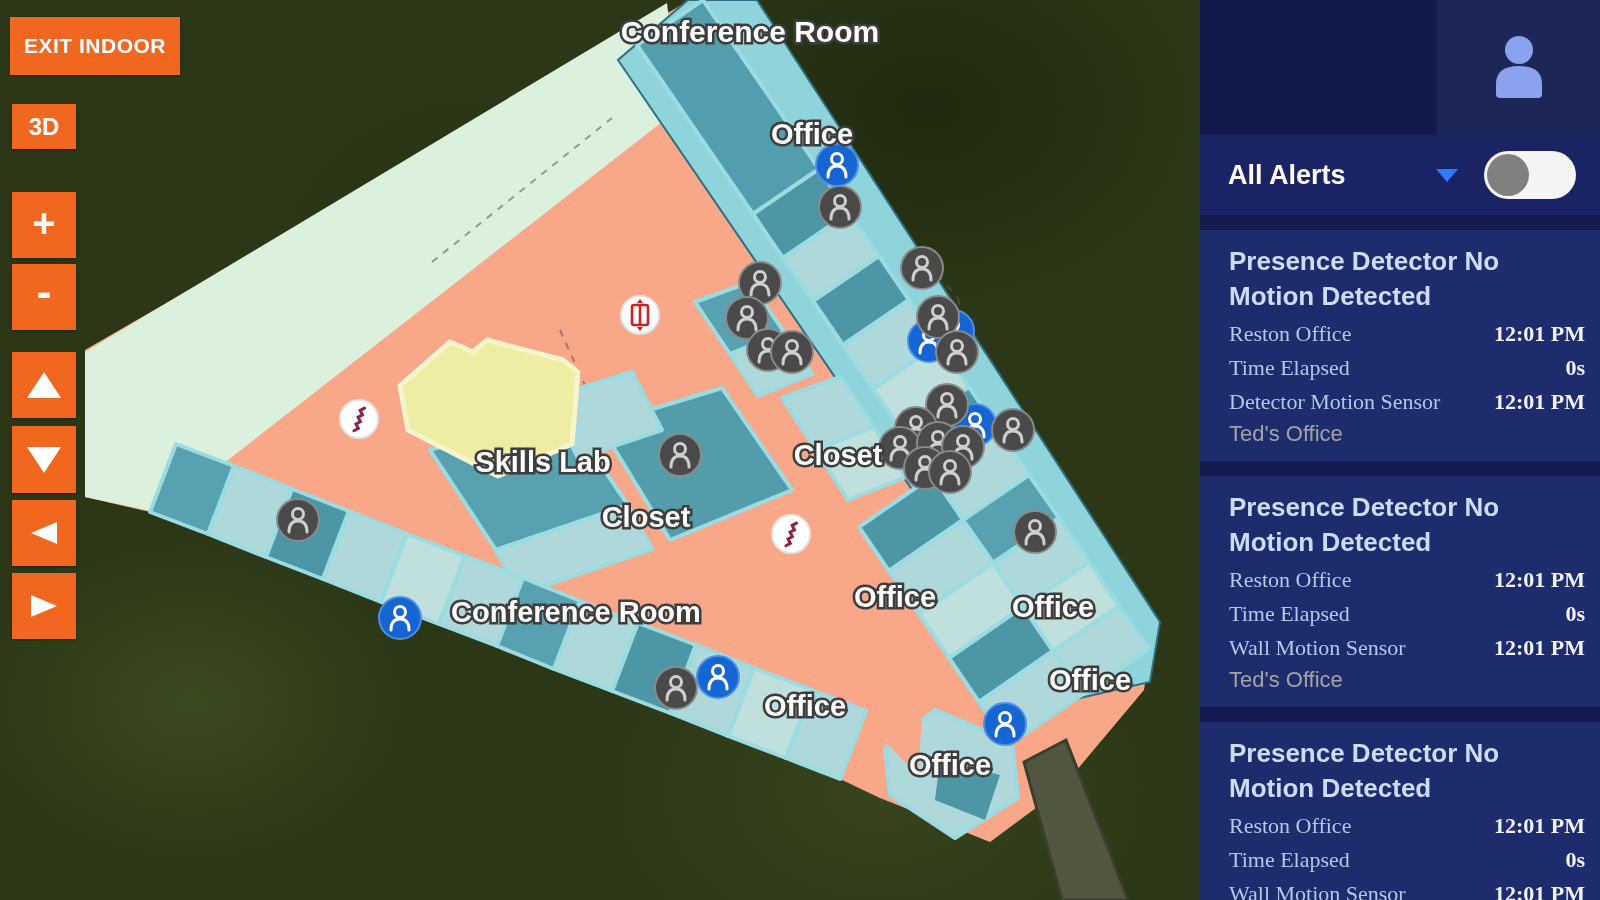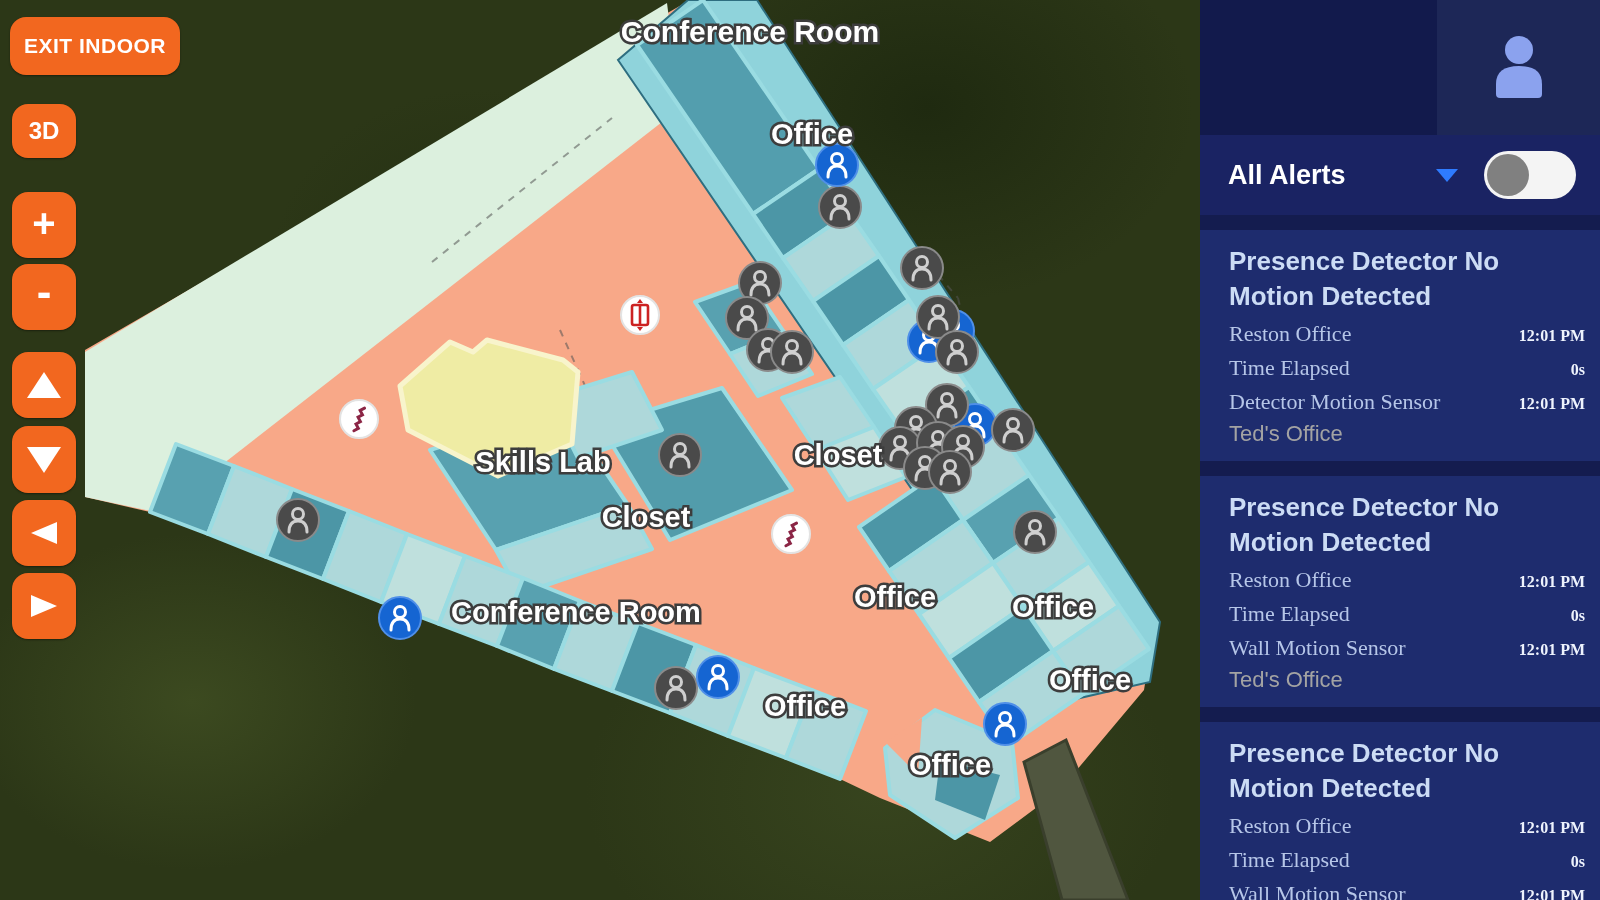--- a/index.html
+++ b/index.html
@@ -15,24 +15,24 @@
       #2c3717;
   }
   
   #map-wrap { position:absolute; left:0; top:0; width:1284px; height:900px; }
   svg text.room-label { font-weight:bold; fill:#ffffff; stroke:#3d3d3d;
     stroke-width:5px; paint-order:stroke; text-anchor:middle;
     font-family:"Liberation Sans", sans-serif; }
   
   .ctl { position:absolute; background:#f2671f; border:none; color:#fff;
     font-family:"Liberation Sans", sans-serif; font-weight:bold;
-    border-radius:16px; cursor:pointer; display:flex; align-items:center;
+    border-radius:0; cursor:pointer; display:flex; align-items:center;
     justify-content:center; box-shadow:0 1px 2px rgba(0,0,0,.4); }
   #btn-exit   { left:10px; top:17px;  width:170px; height:58px; font-size:21px; letter-spacing:.5px; }
-  #btn-3d     { left:12px; top:104px; width:64px; height:54px; font-size:24px; }
+  #btn-3d     { left:12px; top:104px; width:64px; height:45px; font-size:24px; }
   #btn-plus   { left:12px; top:192px; width:64px; height:66px; font-size:40px; padding-bottom:4px;}
   #btn-minus  { left:12px; top:264px; width:64px; height:66px; font-size:44px; padding-bottom:10px;}
   #btn-up     { left:12px; top:352px; width:64px; height:66px; }
   #btn-down   { left:12px; top:426px; width:64px; height:67px; }
   #btn-left   { left:12px; top:500px; width:64px; height:66px; }
   #btn-right  { left:12px; top:573px; width:64px; height:66px; }
   .tri { width:0; height:0; }
   .tri-up    { border-left:17px solid transparent; border-right:17px solid transparent; border-bottom:26px solid #fff; }
   .tri-down  { border-left:17px solid transparent; border-right:17px solid transparent; border-top:26px solid #fff; }
   .tri-left  { border-top:11px solid transparent; border-bottom:11px solid transparent; border-right:26px solid #fff; }
@@ -55,21 +55,21 @@
   #sb-toggle .knob { position:absolute; left:3px; top:3px; width:42px;
     height:42px; border-radius:50%; background:#808080; }
   #alert-list { flex:1; overflow:hidden; padding-top:15px; }
   .alert-card { background:#1e2c6e; margin-bottom:15px;
     padding:14px 15px 14px 29px; }
   .alert-title { color:#ccdcf5; font-weight:bold; font-size:26px;
     line-height:1.33; width:330px; margin-bottom:8px; }
   .alert-row { display:flex; justify-content:space-between; align-items:baseline;
     margin-bottom:8px;font-family:Liberation Serif, serif; }
   .alert-row .lbl { color:#b6c6e8; font-size:22px; }
-  .alert-row .val { color:#eef3fd; font-size:16px; font-weight:bold; }
+  .alert-row .val { color:#eef3fd; font-size:22px; font-weight:bold; }
   .alert-footer { color:#a3a3a3; font-size:22px; margin-top:-2px; }
 </style>
 </head>
 <body>
 
 <div class="stage">
 
   <div id="map-wrap">
     <svg id="map-svg" width="1200" height="900" viewBox="0 0 1200 900">
 

